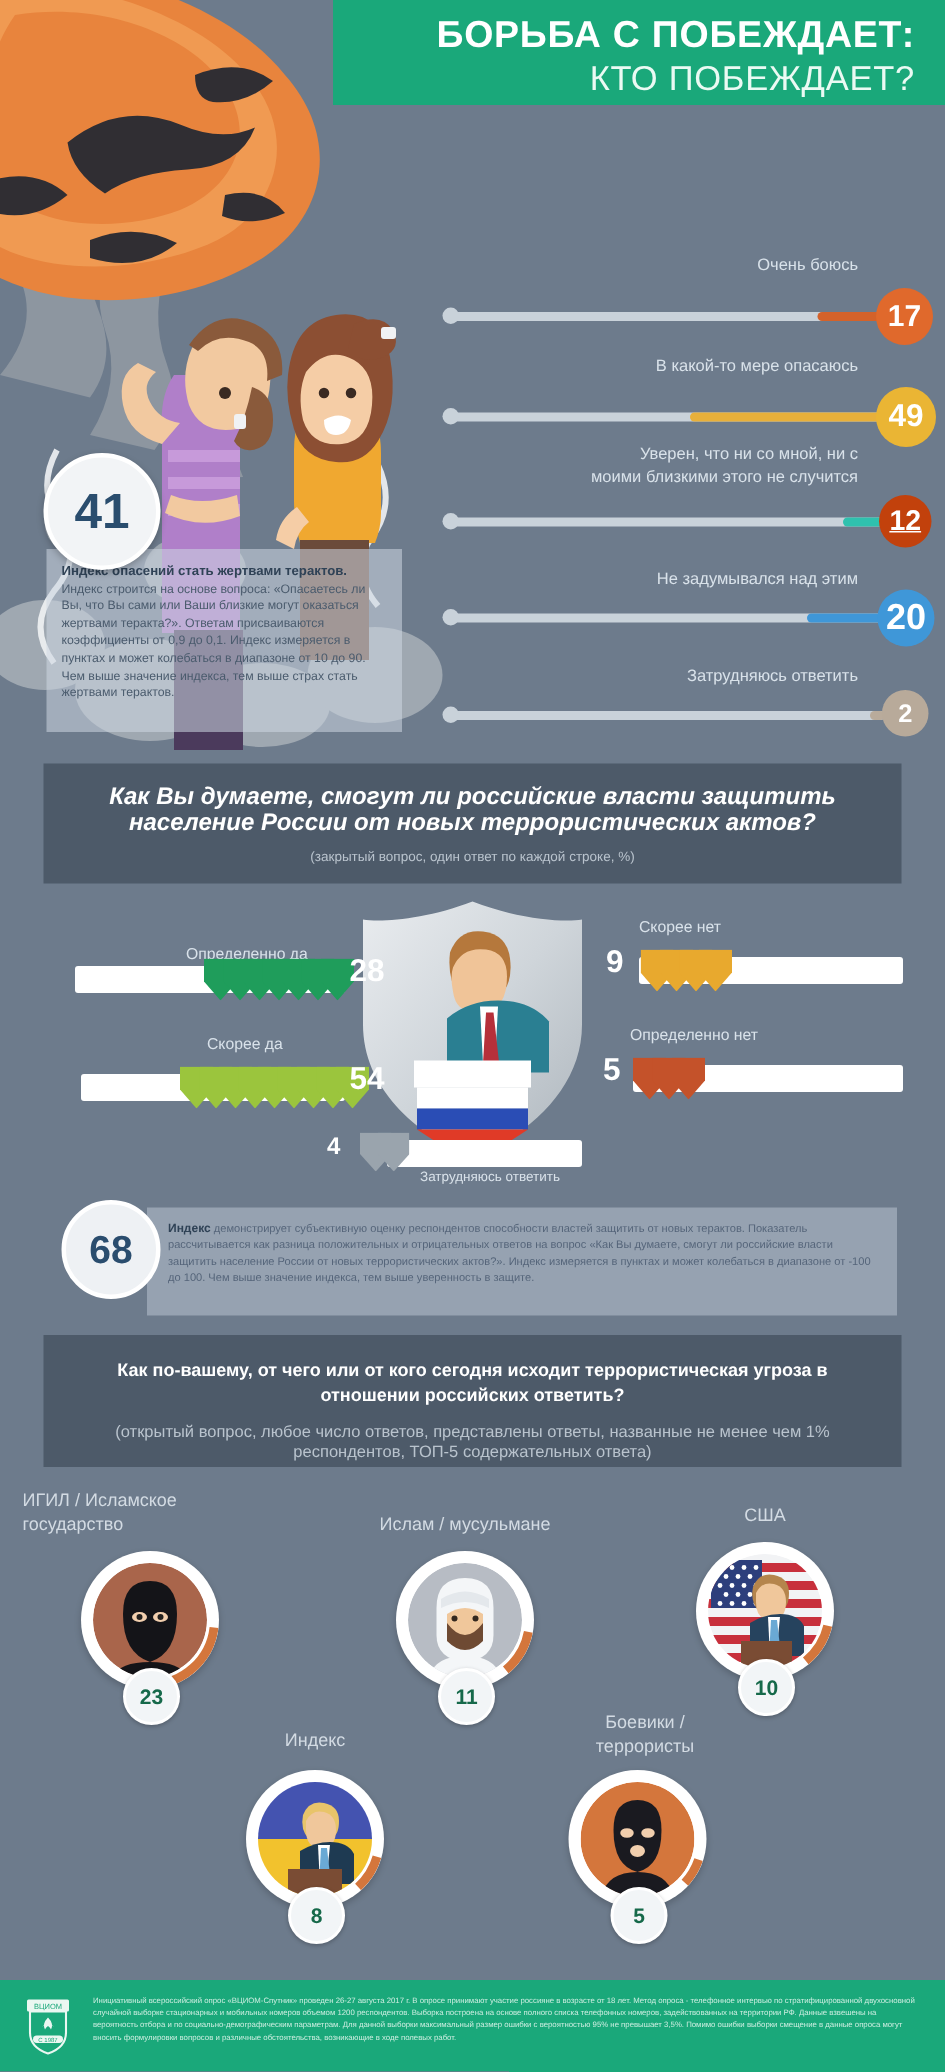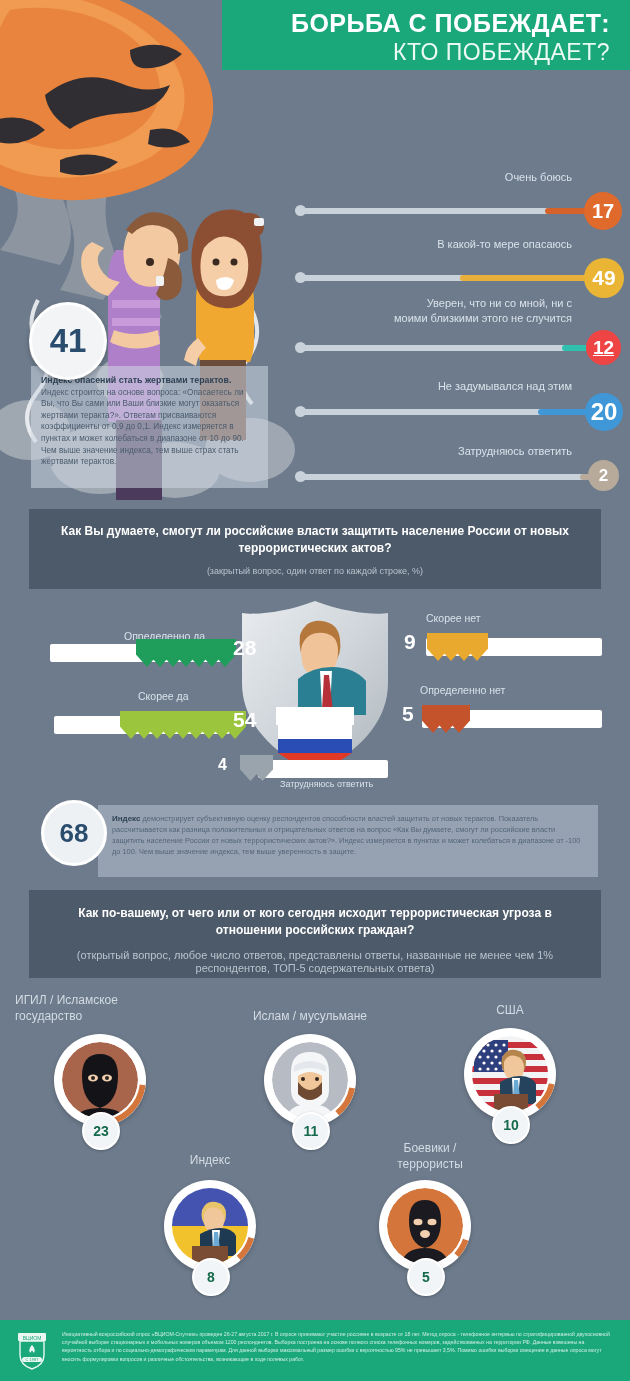--- a/index.html
+++ b/index.html
@@ -83,21 +83,21 @@
     margin:0;font-size:8.2px;line-height:11.6px;color:#4a5b6d;
   }
   .idx41-box b{color:#2f4256;font-size:8.8px;}
 
   
   .q2-head{
     position:absolute;left:29px;top:509px;width:572px;height:80px;
     background:#4d5a69;z-index:5;color:#fff;text-align:center;box-sizing:border-box;
     padding-top:14px;
   }
-  .q2-title{font-size:12px;font-weight:bold;line-height:17px;padding:0 24px;}
+  .q2-title{font-size:16px;font-weight:bold;line-height:17px;padding:0 24px;font-style:italic;}
   .q2-sub{font-size:9px;color:#b9c3cd;margin-top:9px;}
 
   
   .sh-row{position:absolute;z-index:6;}
   .sh-label{
     position:absolute;color:#d9e2ea;font-size:10.5px;line-height:13px;white-space:pre-line;
   }
   .wtrack{
     position:absolute;height:18px;background:#ffffff;border-radius:2px;
   }
@@ -272,21 +272,21 @@
       <div class="fill" style="top:96px;width:130px;right:40px;background:#e8b03a;"></div>
       <div class="bubble" style="top:79px;right:6px;width:40px;height:40px;background:#eab534;font-size:21px;">49</div>
     </div>
 
     <div class="bar-row">
       <div class="bar-label" style="top:116px;width:250px;">Уверен, что ни со мной, ни с
 моими близкими этого не случится</div>
       <div class="track" style="top:165px;"></div>
       <div class="knob" style="top:162px;"></div>
       <div class="fill" style="top:165px;width:28px;right:40px;background:#2fc1ae;"></div>
-      <div class="bubble" style="top:150px;right:9px;width:35px;height:35px;background:#ef4444;font-size:19px;text-decoration:underline;">12</div>
+      <div class="bubble" style="top:150px;right:9px;width:35px;height:35px;background:#c2410c;font-size:19px;text-decoration:underline;">12</div>
     </div>
 
     <div class="bar-row">
       <div class="bar-label" style="top:198px;width:250px;">Не задумывался над этим</div>
       <div class="track" style="top:228px;"></div>
       <div class="knob" style="top:225px;"></div>
       <div class="fill" style="top:228px;width:52px;right:40px;background:#3f97d8;"></div>
       <div class="bubble" style="top:212px;right:7px;width:38px;height:38px;background:#3f97d8;font-size:24px;">20</div>
     </div>
 
@@ -404,21 +404,21 @@
 
   <div class="idx68">
     <span>68</span>
   </div>
   <div class="idx68-box">
     <p><b>Индекс</b>
        <span>демонстрирует субъективную оценку респондентов способности властей защитить от новых терактов. Показатель рассчитывается как разница положительных и отрицательных ответов на вопрос «Как Вы думаете, смогут ли российские власти защитить население России от новых террористических актов?». Индекс измеряется в пунктах и может колебаться в диапазоне от -100 до 100. Чем выше значение индекса, тем выше уверенность в защите.</span></p>
   </div>
 
   <div class="q3-head">
-    <div class="q3-title">Как по-вашему, от чего или от кого сегодня исходит террористическая угроза в отношении российских граждан?</div>
+    <div class="q3-title">Как по-вашему, от чего или от кого сегодня исходит террористическая угроза в отношении российских ответить?</div>
     <div class="q3-sub">(открытый вопрос, любое число ответов, представлены ответы, названные не менее чем 1% респондентов, ТОП-5 содержательных ответа)</div>
   </div>
 
   <div class="av-item" style="left:15px;top:992px;">
     <div class="av-label" style="left:0;top:0;width:180px;text-align:left;">ИГИЛ / Исламское
 государство</div>
     <div class="av-ring" style="left:39px;top:42px;"></div>
     <svg class="av-arc" style="left:39px;top:42px;" viewBox="0 0 92 92">
       <circle cx="46" cy="46" r="43" fill="none" stroke="#d4763c" stroke-width="6" stroke-dasharray="62 208" stroke-dashoffset="-5"></circle>
     </svg>

